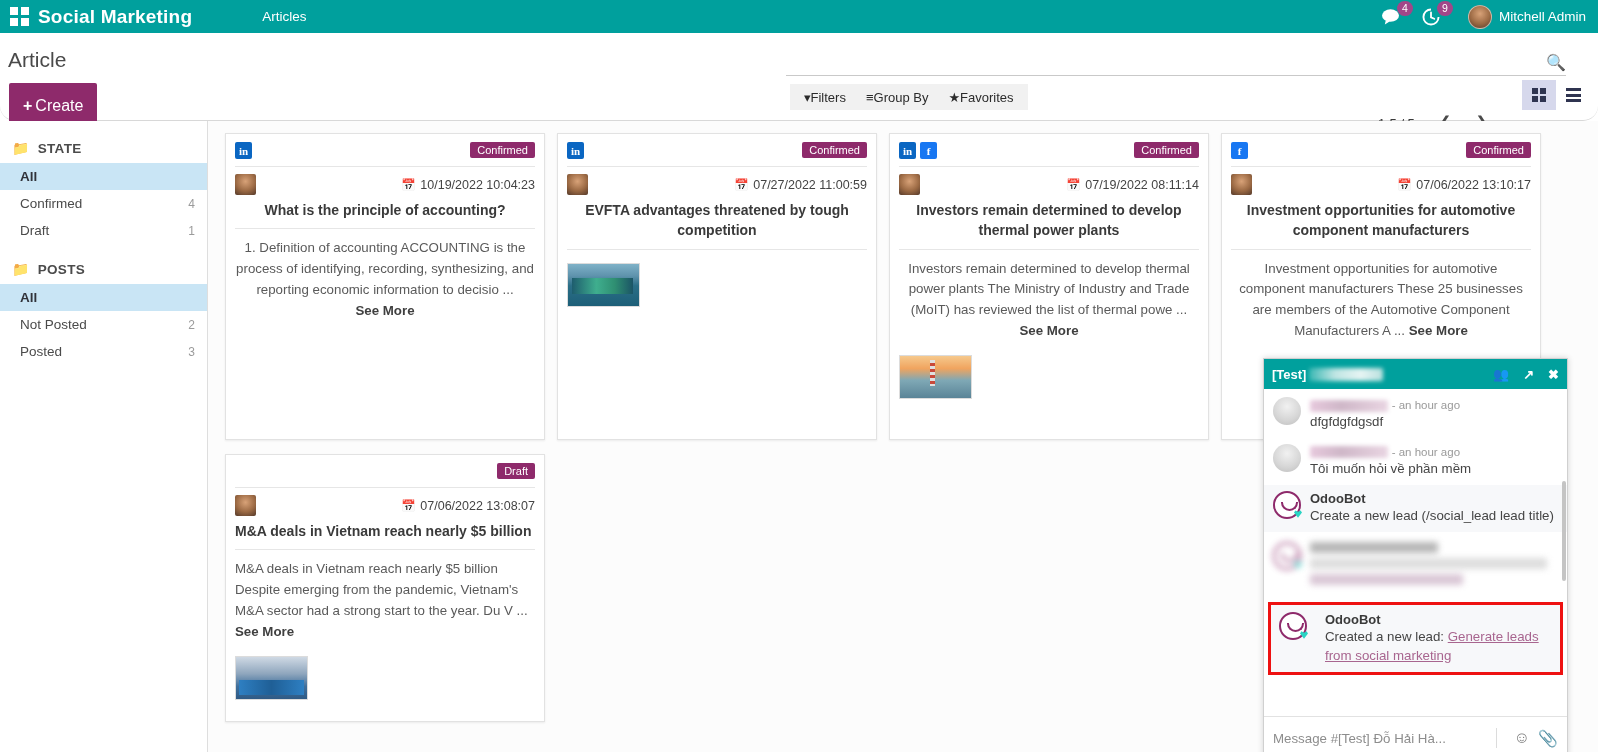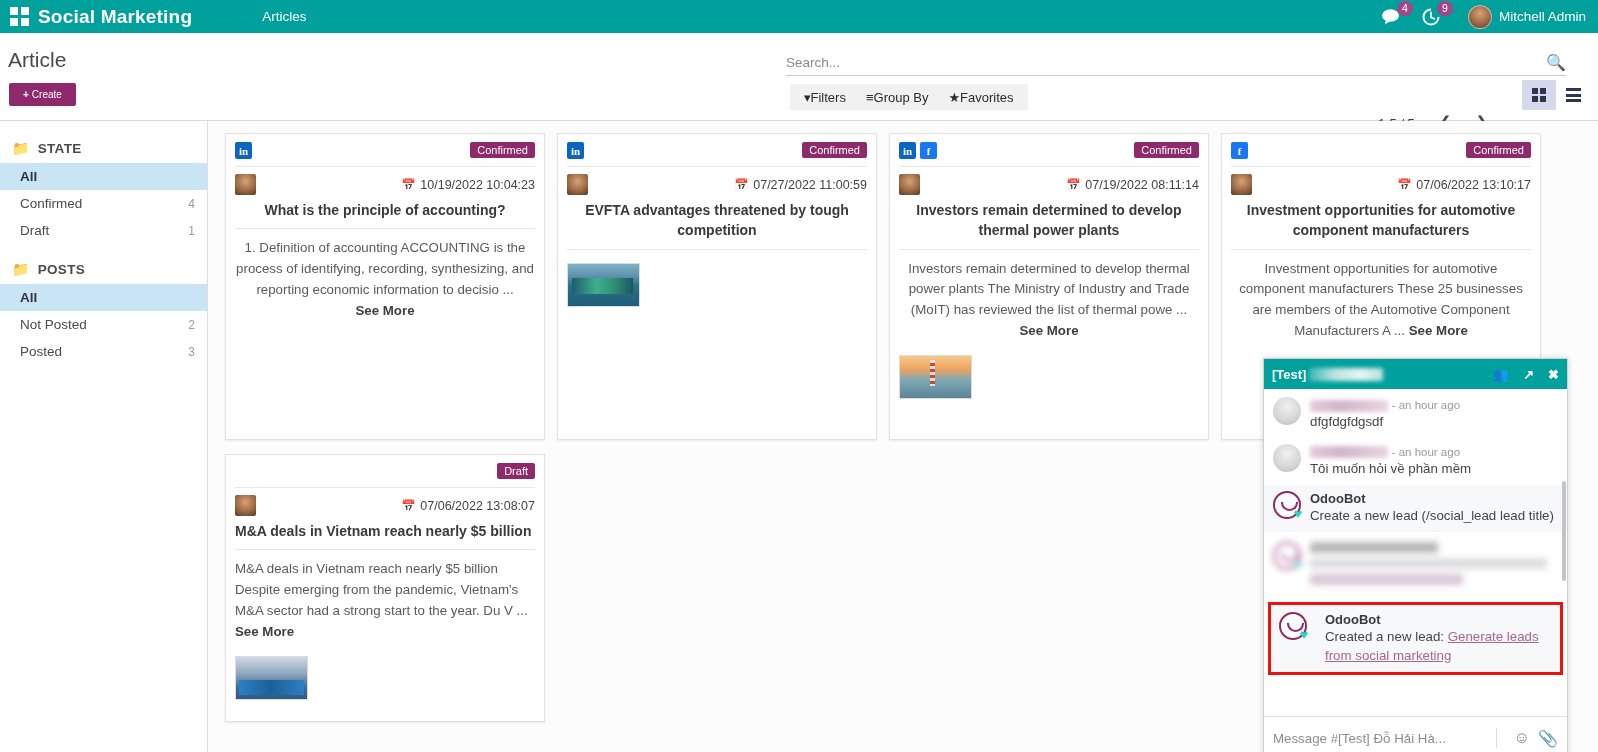--- a/index.html
+++ b/index.html
@@ -52,30 +52,30 @@
     background: radial-gradient(circle at 50% 35%, #d8a278 0%, #9c6a44 55%, #54392a 100%);
     border: 1px solid rgba(255,255,255,.55);
     margin-right: 7px;
   }
   .user-name { font-size: 13.5px; white-space: nowrap; }
 
   
   .control-panel {
     position: absolute; top: 33px; left: 0;
     width: 1598px; height: 88px;
-    background: #ffffff; border-bottom: 1px solid #d8d8d8;
+    background: #ffffff; border-bottom: 1px solid #d8d8d8; border-radius: 15px;
   }
   .page-title {
     position: absolute; left: 8px; top: 15px;
     font-size: 21px; color: #4a4a4a; font-weight: normal;
   }
   .create-btn {
     position: absolute; left: 9px; top: 50px;
     background: #8e2a6b; color: #fff; border: none;
-    font-size: 10px; padding: 6px 14px; cursor: pointer;
+    font-size: 16px; padding: 14px 14px; cursor: pointer;
     font-family: "Liberation Sans", sans-serif;
     border-radius: 2px;
   }
   .create-btn b { font-weight: bold; margin-right: 3px; }
 
   .searchbox {
     position: absolute; left: 786px; top: 17px;
     width: 780px; border-bottom: 1px solid #c9c9c9;
     height: 26px; display: flex; align-items: center;
   }
@@ -343,21 +343,20 @@
 </div>
 
 <div class="control-panel">
   <div class="page-title">Article</div>
 
   <button class="create-btn">
     <b>+</b><span>Create</span>
   </button>
 
   <div class="searchbox">
-    <input type="text" placeholder="Search..." style="">
     <span class="search-ic">🔍</span>
   </div>
 
   <div class="filterbar">
     <span class="fb">
       <span>▾</span><span>Filters</span>
     </span>
     <span class="fb">
       <span>≡</span><span>Group By</span>
     </span>

